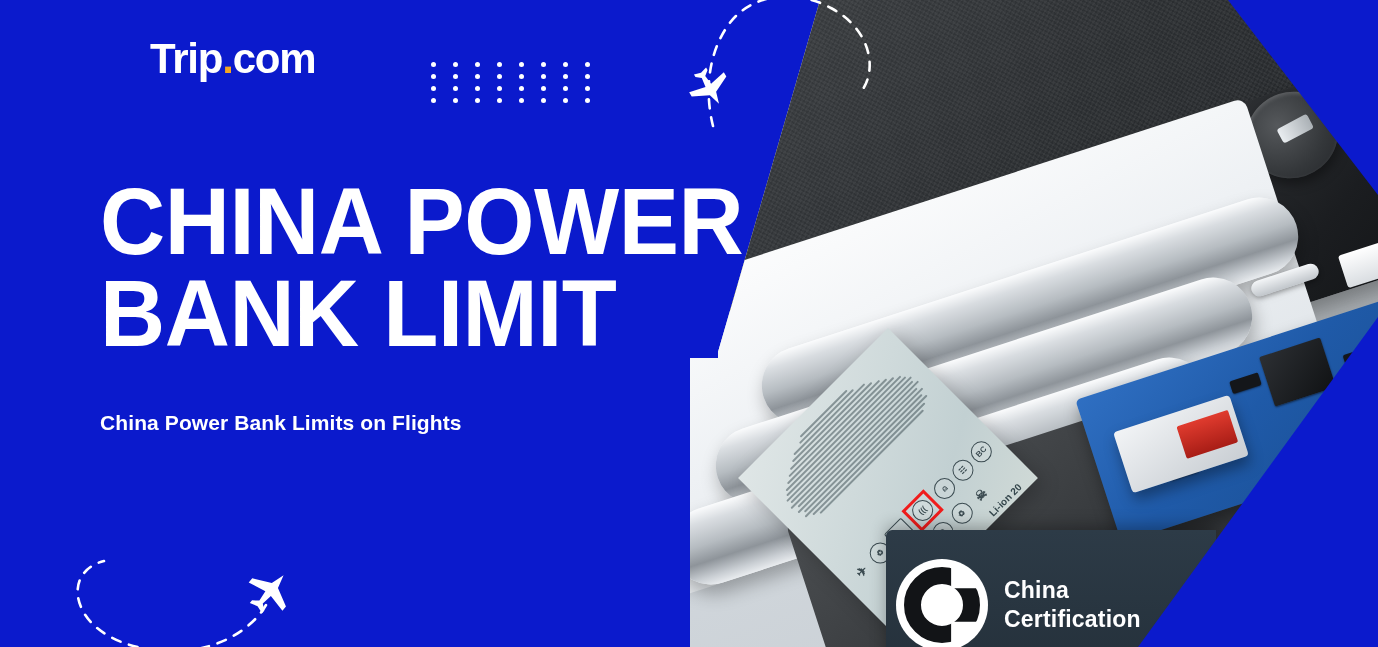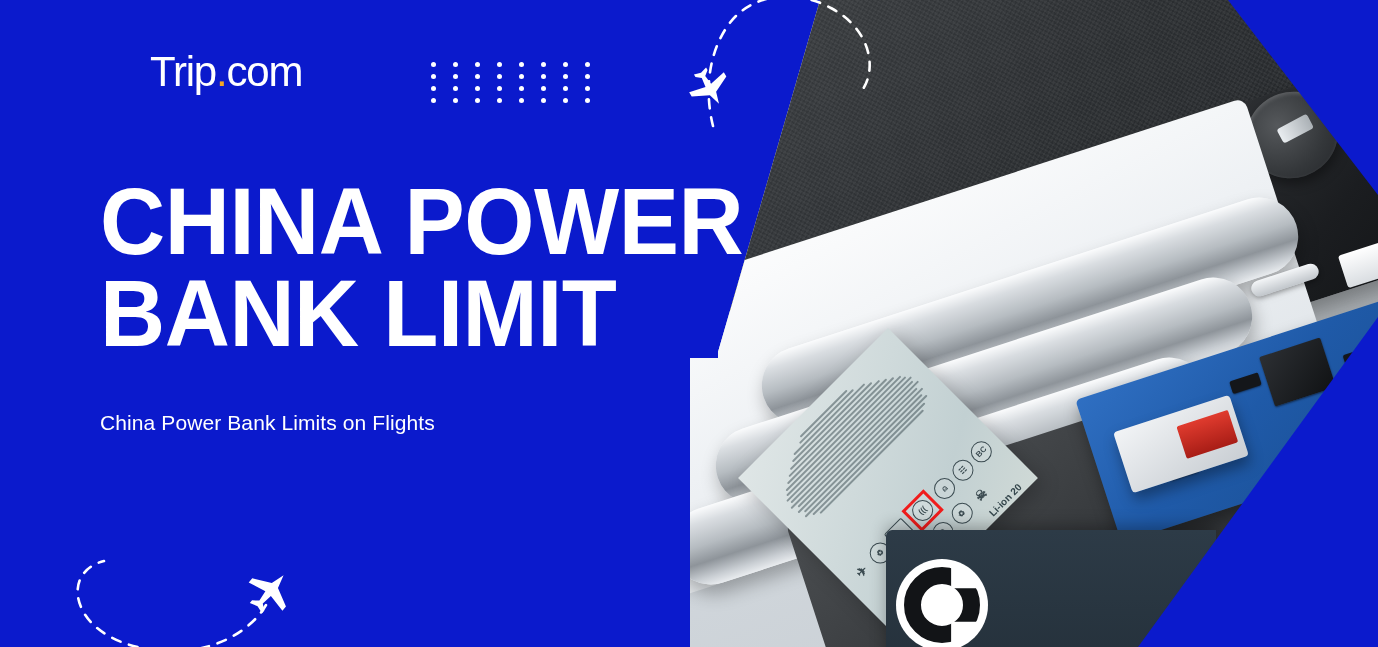--- a/index.html
+++ b/index.html
@@ -279,23 +279,23 @@
     position:absolute; right:0; bottom:0;
     width:240px; height:330px;
     background:#0b1acc;
     -webkit-clip-path: polygon(100% 0, 100% 100%, 0 100%);
     clip-path: polygon(100% 0, 100% 100%, 0 100%);
   }
 
   
   .logo{
     position:absolute;
-    left:150px; top:51px;
+    left:150px; top:38px;
     font-size:42px;
-    font-weight:normal;
+    font-weight:bold;
     color:#ffffff;
     letter-spacing:-1.2px;
     line-height:1;
     white-space:nowrap;
   }
   .logo .dot{ color:#f5a623; }
 
   .dotgrid{
     position:absolute;
     left:431px; top:62px;
@@ -320,21 +320,21 @@
     text-transform:uppercase;
     transform:scaleX(.96);
     transform-origin:left top;
   }
   .headline span{ display:block; }
 
   .subhead{
     position:absolute;
     left:100px; top:411px;
     color:#ffffff;
-    font-weight:normal;
+    font-weight:bold;
     font-size:21px;
     letter-spacing:.1px;
   }
 
   
   .deco{ position:absolute; pointer-events:none; }
   .deco.top{ left:655px; top:-6px; }
   .deco.bottom{ left:40px; top:545px; }
 </style>
 </head>
@@ -419,20 +419,22 @@
         <span class="cert">♻</span>
         <span class="cert plain">☠</span>
       </div>
 
       <span class="lion-text">Li-ion 20</span>
     </div>
 
     <div class="ccc-card">
       <div class="ccc-mark"></div>
       <div class="ccc-text">
+        <div class="w1">China</div>
+        <div class="w3">Certification</div>
       </div>
     </div>
 
     <div class="wedge-tr"></div>
     <div class="wedge-br"></div>
   </div>
 
   <div class="logo"><span>Trip</span><span class="dot">.</span><span>com</span></div>
 
   <div class="dotgrid">

